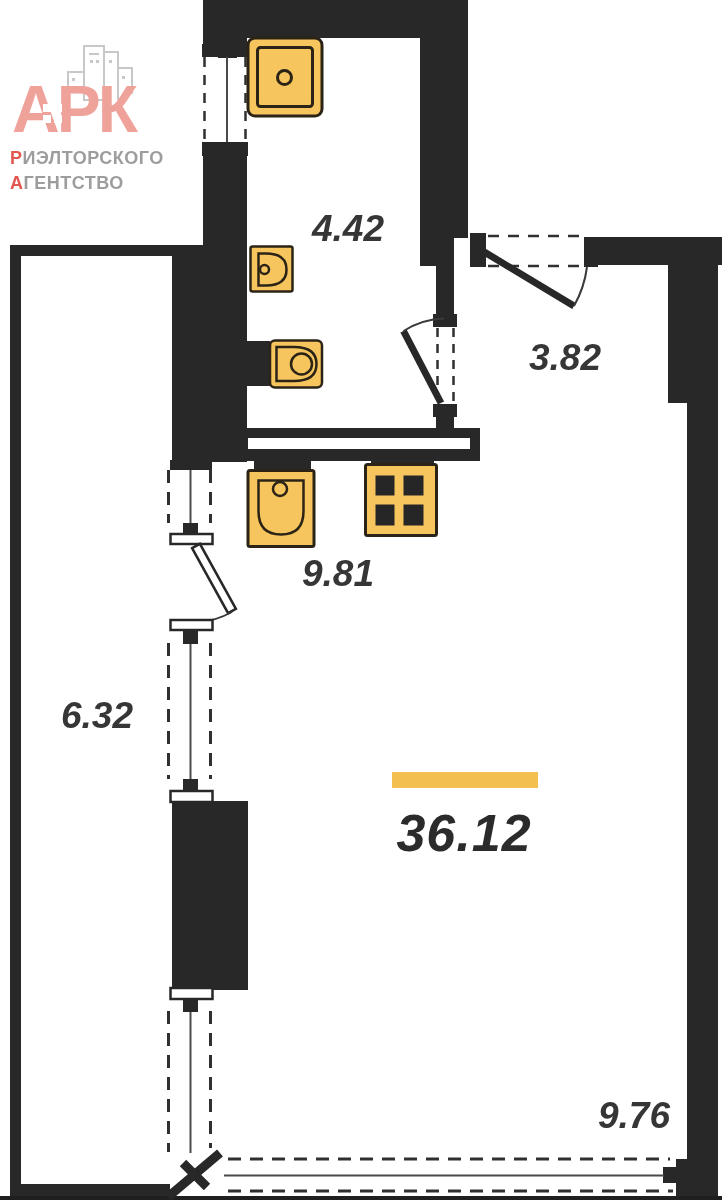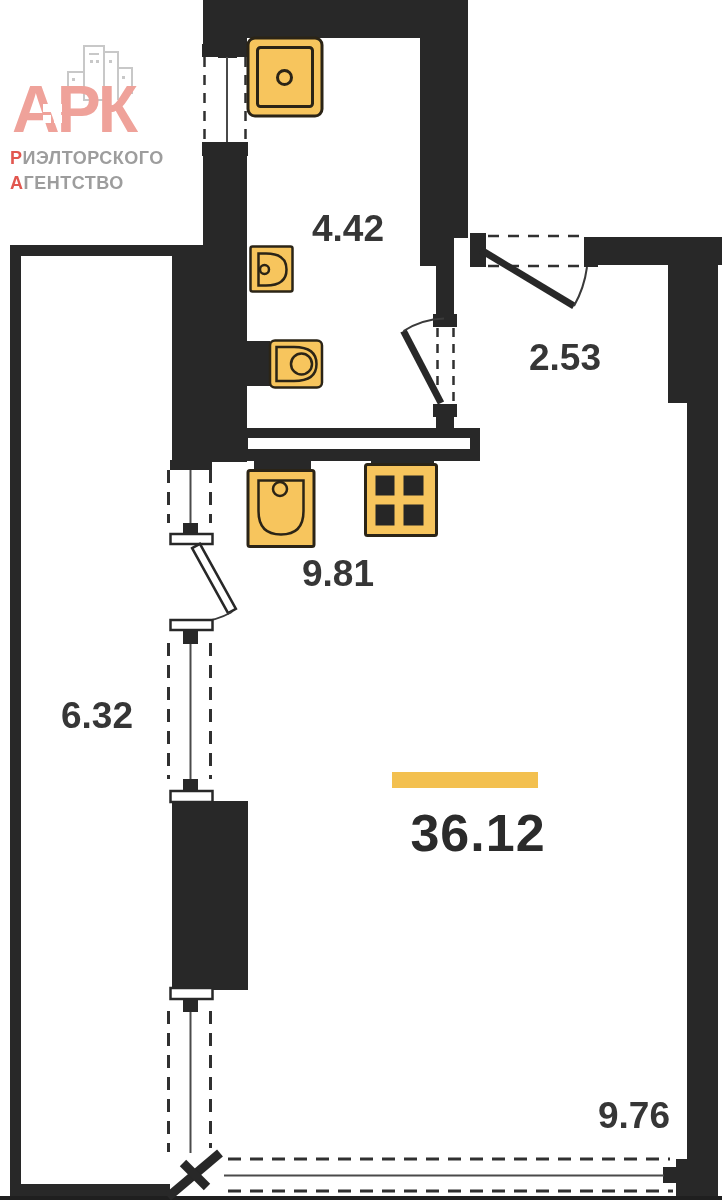--- a/index.html
+++ b/index.html
@@ -3,21 +3,21 @@
 <meta charset="utf-8">
 <style>
   html,body{margin:0;padding:0;background:#ffffff;}
   #stage{
     position:relative;width:722px;height:1200px;background:#ffffff;overflow:hidden;
     font-family:"Liberation Sans", sans-serif;
   }
   #plan-svg{position:absolute;left:0;top:0;width:722px;height:1200px;}
   .room-label{
     position:absolute;transform:translate(-50%,-50%);
-    font-size:37px;font-weight:600;color:#363636;white-space:nowrap;
+    font-size:37px;font-weight:600;color:#363636;white-space:nowrap;font-style:italic;
   }
   .room-label.big{font-size:52px;font-weight:700;color:#2b2b2b;letter-spacing:1px;}
   .accent-bar{position:absolute;background:#f3c04f;}
   
   .logo{position:absolute;left:6px;top:28px;width:190px;}
   .logo-lines{margin-top:2px;padding-left:4px;}
   .logo-line{font-size:18px;font-weight:700;line-height:25px;color:#9d9d9d;letter-spacing:.5px;white-space:nowrap;}
   .logo-line .first{color:#e2574f;}
   .wall{fill:#282828;}
   .fix-fill{fill:#f7c55d;stroke:#2b2416;}
@@ -196,24 +196,24 @@
       </g>
     </svg>
     <div class="logo-lines">
       <div class="logo-line"><span class="first">Р</span><span class="rest">ИЭЛТОРСКОГО</span></div>
       <div class="logo-line"><span class="first">А</span><span class="rest">ГЕНТСТВО</span></div>
     </div>
   </div>
 
   <div class="room-label" style="left:348px;top:229px;">4.42</div>
 
-  <div class="room-label" style="left:565px;top:358px;">2.53</div>
+  <div class="room-label" style="left:565px;top:358px;">3.82</div>
 
   <div class="room-label" style="left:338px;top:574px;">9.81</div>
 
   <div class="room-label" style="left:97px;top:716px;">6.32</div>
 
   <div class="accent-bar" style="left:392px;top:772px;width:146px;height:16px;"></div>
-  <div class="room-label big" style="left:478px;top:833px;">36.12</div>
+  <div class="room-label big" style="left:464px;top:833px;">36.12</div>
 
   <div class="room-label" style="left:634px;top:1116px;">9.76</div>
 
 </div>
 
 </body></html>

